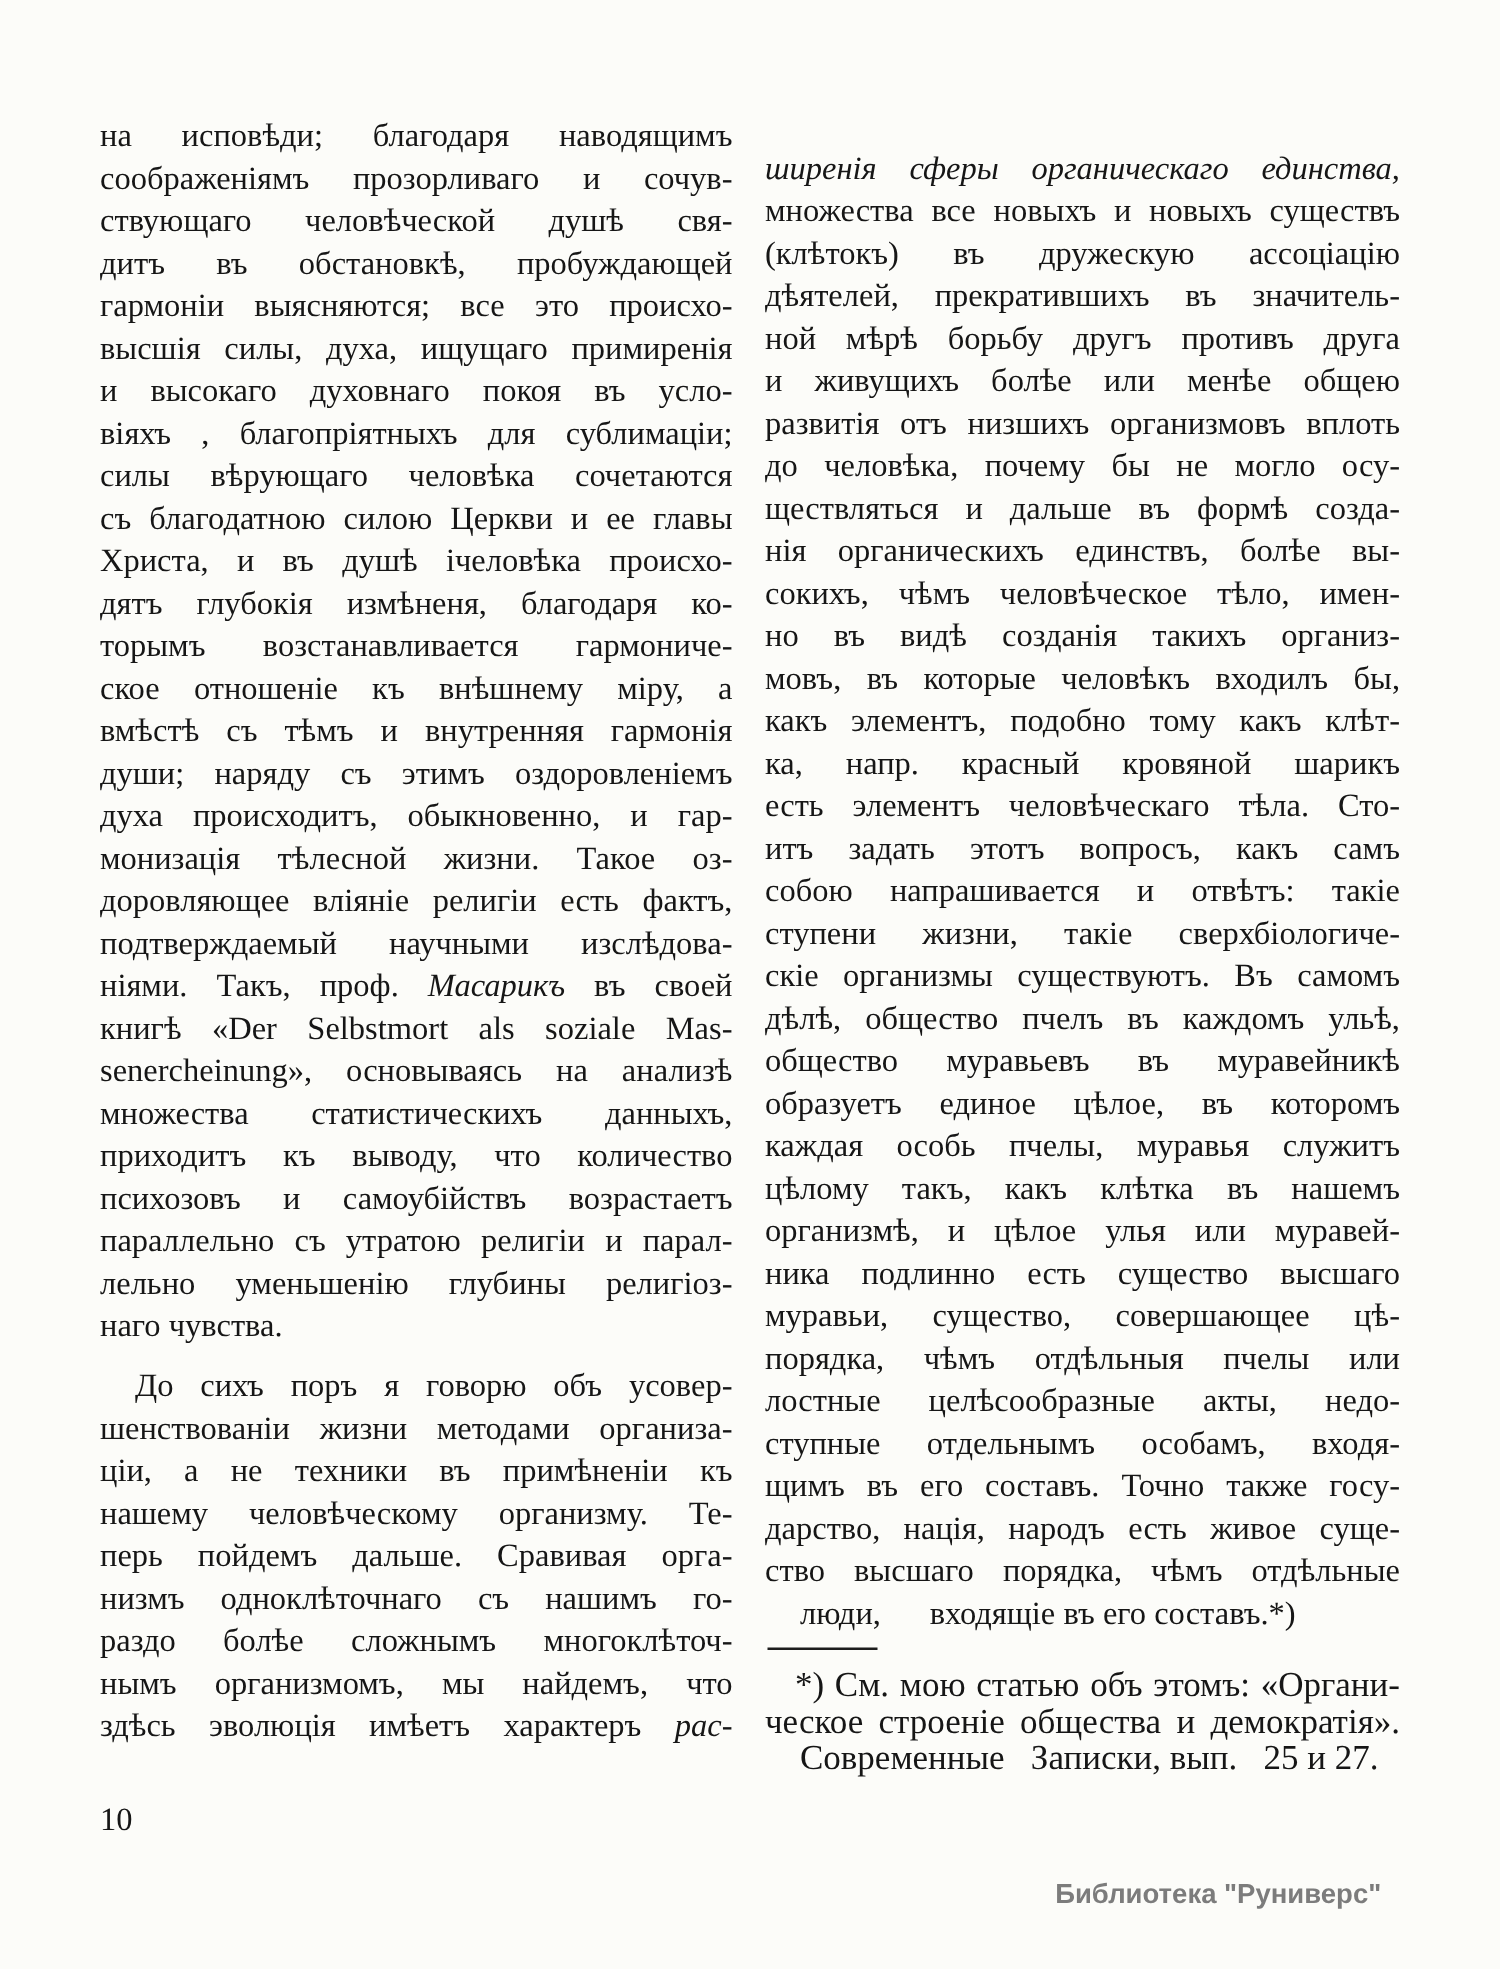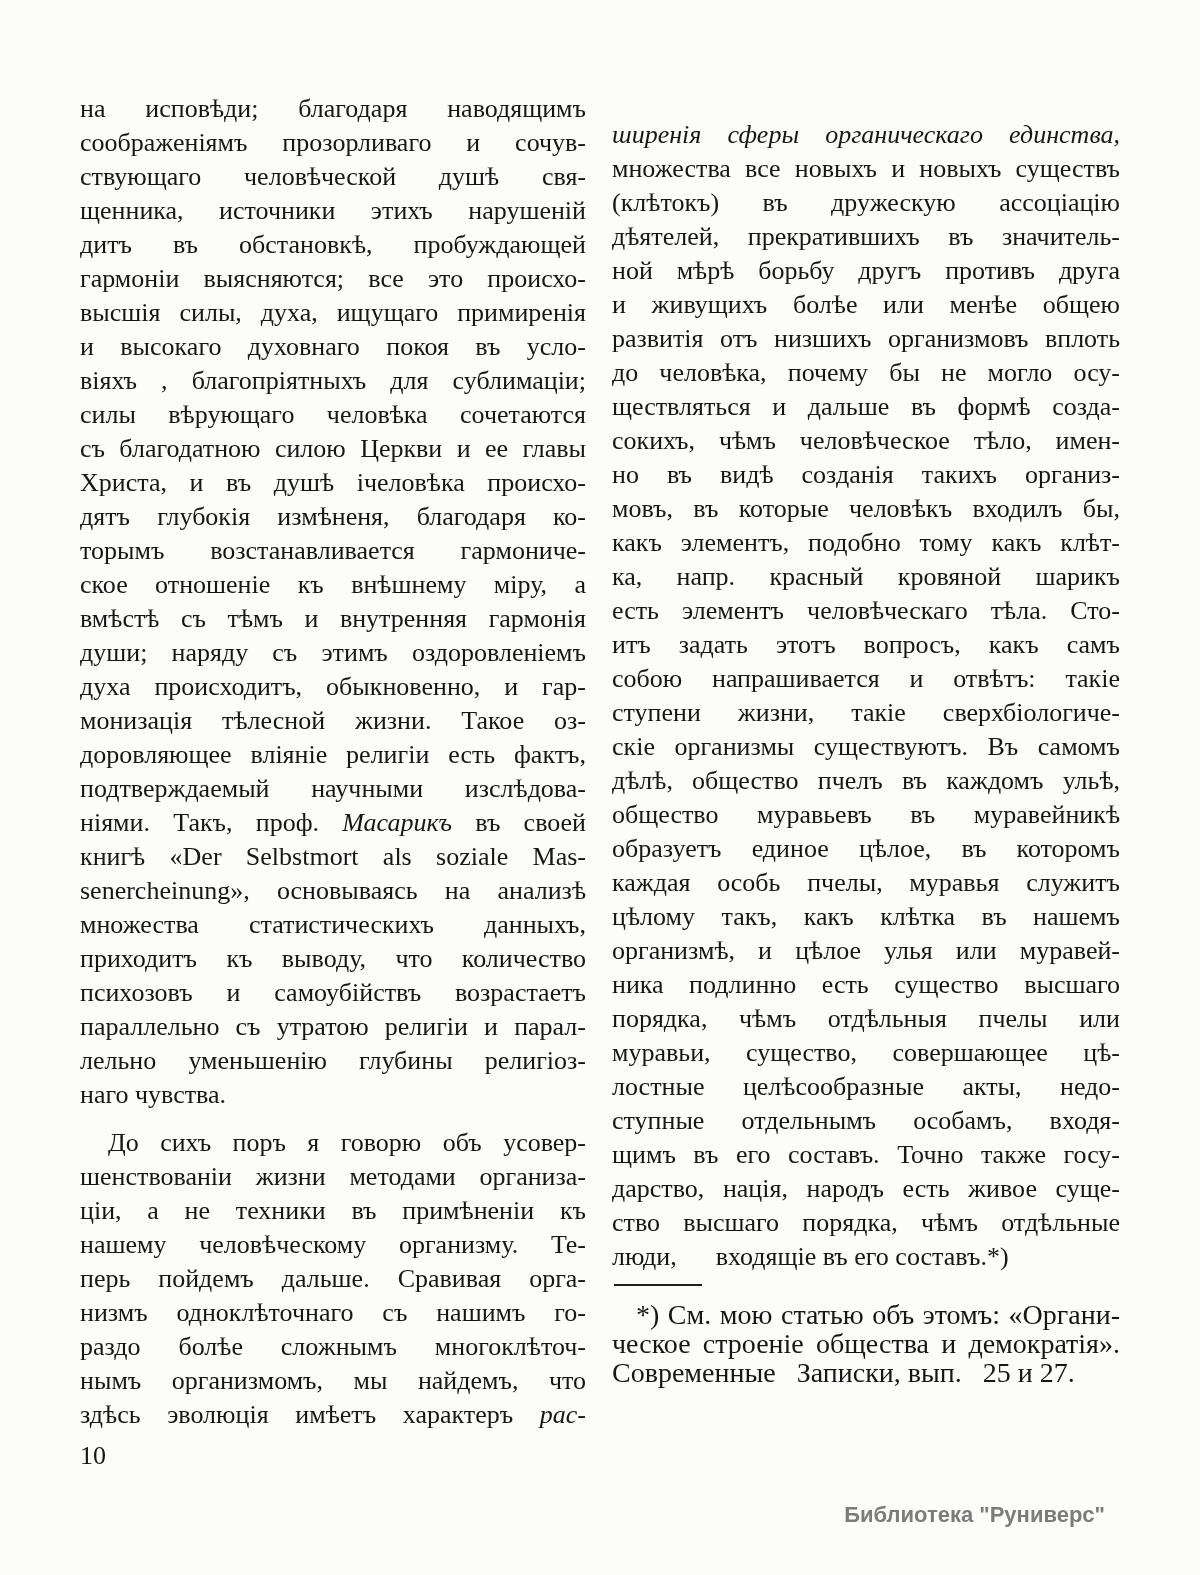--- a/index.html
+++ b/index.html
@@ -14,21 +14,21 @@
   .col-left{left:80px;width:506px;}
   .col-right{left:612px;width:508px;}
   .line{
     height:34px;
     text-align:justify;
     text-align-last:justify;
     text-justify:inter-word;
     overflow:visible;
   }
   .end{text-align-last:left;}
-  .pre{white-space:pre-wrap;}
+  .pre{white-space:pre-wrap;margin-left:28px;}
   .indent{text-indent:28px;}
   .it{font-style:italic;margin-top:26px;}
   .para2{margin-top:14px;}
   .fnrule{
     width:88px;height:0;
     border-top:2px solid #1d1d1d;
     margin:10px 0 14px 2px;
   }
   .fn .line{font-size:28px;line-height:29px;height:29px;}
   .fn .indent{text-indent:24px;}
@@ -45,21 +45,20 @@
 </head>
 <body>
 
 <div class="page">
 
   <div class="col col-left">
     <div>
       <div class="line">на исповѣди; благодаря наводящимъ</div>
       <div class="line">соображеніямъ прозорливаго и сочув-</div>
       <div class="line">ствующаго человѣческой душѣ свя-</div>
-      <div class="line">щенника, источники этихъ нарушеній</div>
       <div class="line">дитъ въ обстановкѣ, пробуждающей</div>
       <div class="line">гармоніи выясняются; все это происхо-</div>
       <div class="line">высшія силы, духа, ищущаго примиренія</div>
       <div class="line">и высокаго духовнаго покоя въ усло-</div>
       <div class="line">віяхъ , благопріятныхъ для сублимаціи;</div>
       <div class="line">силы вѣрующаго человѣка сочетаются</div>
       <div class="line">съ благодатною силою Церкви и ее главы</div>
       <div class="line">Христа, и въ душѣ ічеловѣка происхо-</div>
       <div class="line">дятъ глубокія измѣненя, благодаря ко-</div>
       <div class="line">торымъ возстанавливается гармониче-</div>
@@ -97,39 +96,40 @@
     <div>
       <div class="line it">ширенія сферы органическаго единства,</div>
       <div class="line">множества все новыхъ и новыхъ существъ</div>
       <div class="line">(клѣтокъ) въ дружескую ассоціацію</div>
       <div class="line">дѣятелей, прекратившихъ въ значитель-</div>
       <div class="line">ной мѣрѣ борьбу другъ противъ друга</div>
       <div class="line">и живущихъ болѣе или менѣе общею</div>
       <div class="line">развитія отъ низшихъ организмовъ вплоть</div>
       <div class="line">до человѣка, почему бы не могло осу-</div>
       <div class="line">ществляться и дальше въ формѣ созда-</div>
+      <div class="line">нія органическихъ единствъ, болѣе вы-</div>
       <div class="line">сокихъ, чѣмъ человѣческое тѣло, имен-</div>
       <div class="line">но въ видѣ созданія такихъ организ-</div>
       <div class="line">мовъ, въ которые человѣкъ входилъ бы,</div>
       <div class="line">какъ элементъ, подобно тому какъ клѣт-</div>
       <div class="line">ка, напр. красный кровяной шарикъ</div>
       <div class="line">есть элементъ человѣческаго тѣла. Сто-</div>
       <div class="line">итъ задать этотъ вопросъ, какъ самъ</div>
       <div class="line">собою напрашивается и отвѣтъ: такіе</div>
       <div class="line">ступени жизни, такіе сверхбіологиче-</div>
       <div class="line">скіе организмы существуютъ. Въ самомъ</div>
       <div class="line">дѣлѣ, общество пчелъ въ каждомъ ульѣ,</div>
       <div class="line">общество муравьевъ въ муравейникѣ</div>
       <div class="line">образуетъ единое цѣлое, въ которомъ</div>
       <div class="line">каждая особь пчелы, муравья служитъ</div>
       <div class="line">цѣлому такъ, какъ клѣтка въ нашемъ</div>
       <div class="line">организмѣ, и цѣлое улья или муравей-</div>
       <div class="line">ника подлинно есть существо высшаго</div>
+      <div class="line">муравьи, существо, совершающее цѣ-</div>
       <div class="line">порядка, чѣмъ отдѣльныя пчелы или</div>
-      <div class="line">муравьи, существо, совершающее цѣ-</div>
       <div class="line">лостные целѣсообразные акты, недо-</div>
       <div class="line">ступные отдельнымъ особамъ, входя-</div>
       <div class="line">щимъ въ его составъ. Точно также госу-</div>
       <div class="line">дарство, нація, народъ есть живое суще-</div>
       <div class="line">ство высшаго порядка, чѣмъ отдѣльные</div>
       <div class="line end pre">люди,      входящіе въ его составъ.*)</div>
     </div>
     <div class="fnrule"></div>
     <div class="fn">
       <div class="line indent">*) См. мою статью объ этомъ: «Органи-</div>

